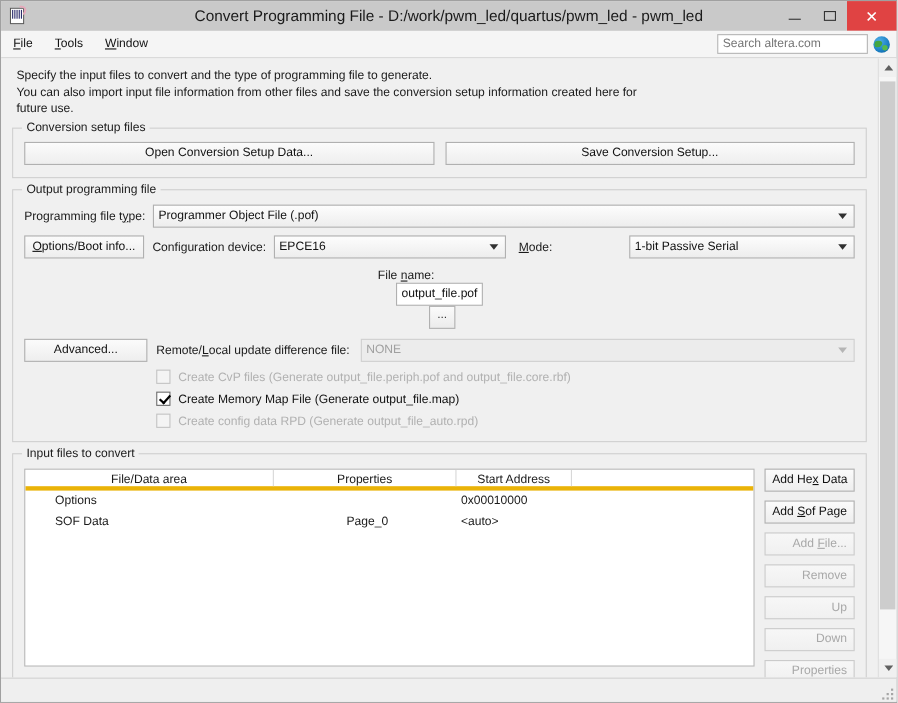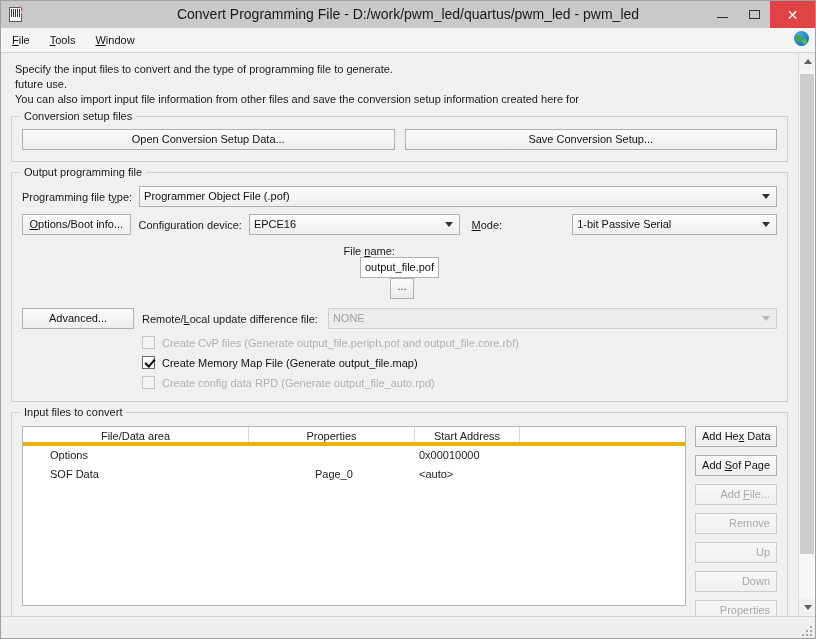--- a/index.html
+++ b/index.html
@@ -337,32 +337,33 @@
         </div>
       <div class="winbtn close">✕</div>
     </div>
   </div>
 
   <div class="menubar">
     <div class="menu-item"><span class="mn">F</span>ile</div>
     <div class="menu-item"><span class="mn">T</span>ools</div>
     <div class="menu-item"><span class="mn">W</span>indow</div>
     <div class="search-wrap">
+      <input class="search-box" type="text" placeholder="Search altera.com" style="">
       <span class="globe"></span>
     </div>
   </div>
 
   <div class="bodyarea">
 
     <div class="content">
 
       <div class="intro">
         <div>Specify the input files to convert and the type of programming file to generate.</div>
+        <div>You can also import input file information from other files and save the conversion setup information created here for</div>
         <div>future use.</div>
-        <div>You can also import input file information from other files and save the conversion setup information created here for</div>
       </div>
 
       <div class="group" style="padding-bottom:11px;">
         <div class="legend">Conversion setup files</div>
         <div class="setup-row">
           <div class="btn">Open Conversion Setup Data...</div>
           <div class="btn">Save Conversion Setup...</div>
         </div>
       </div>
 

